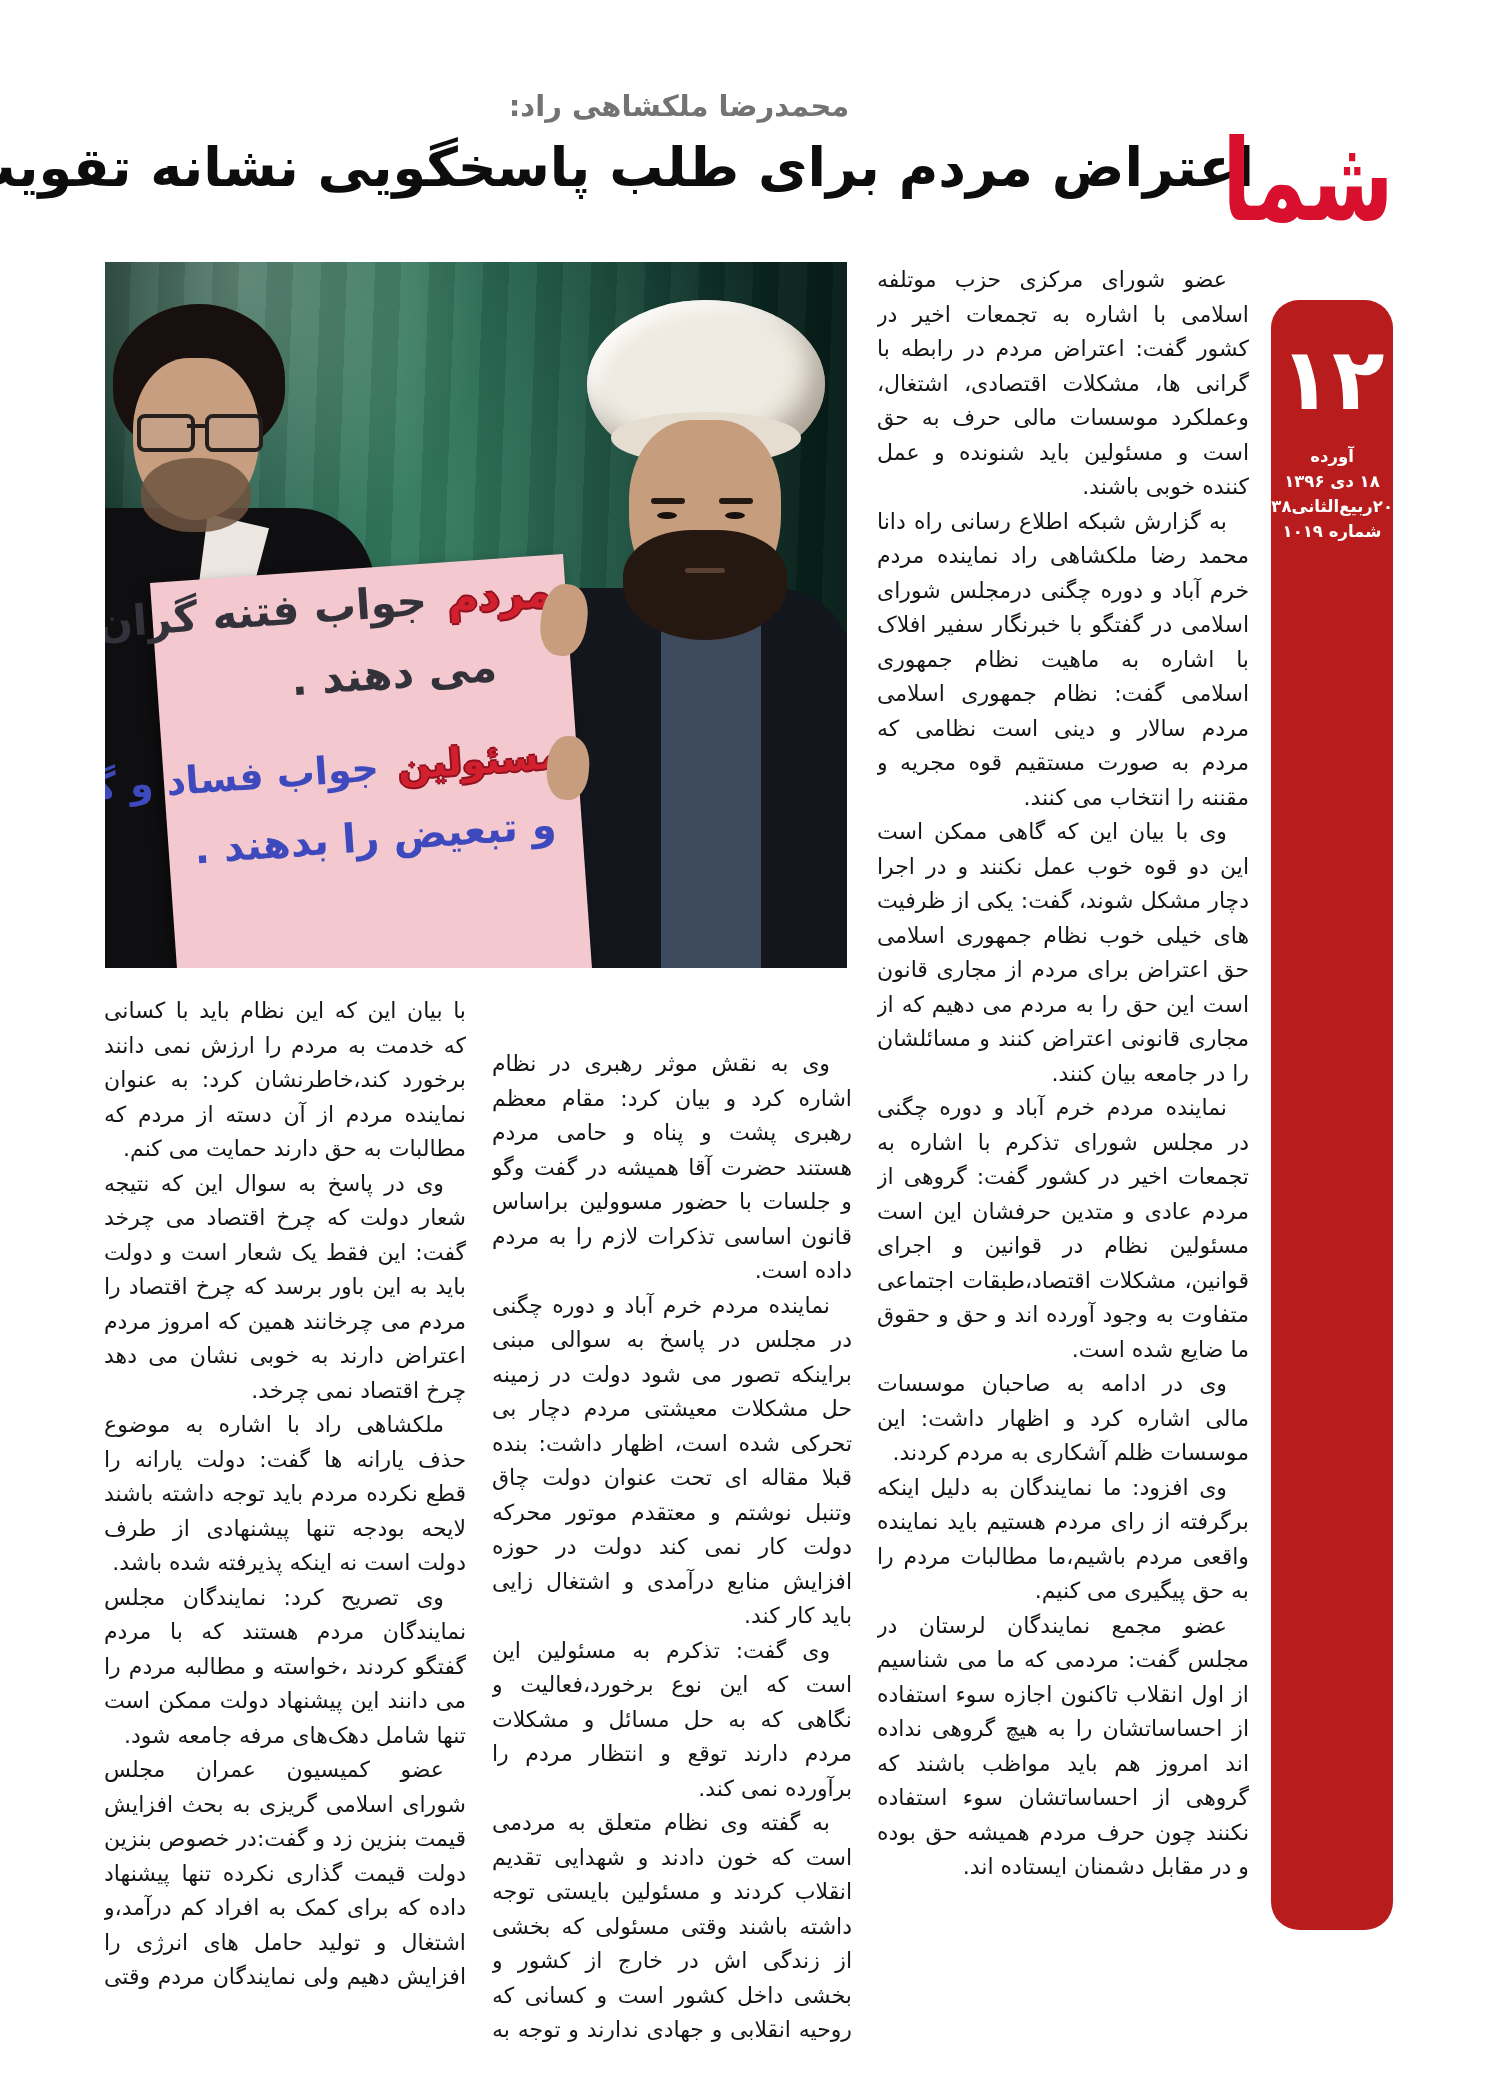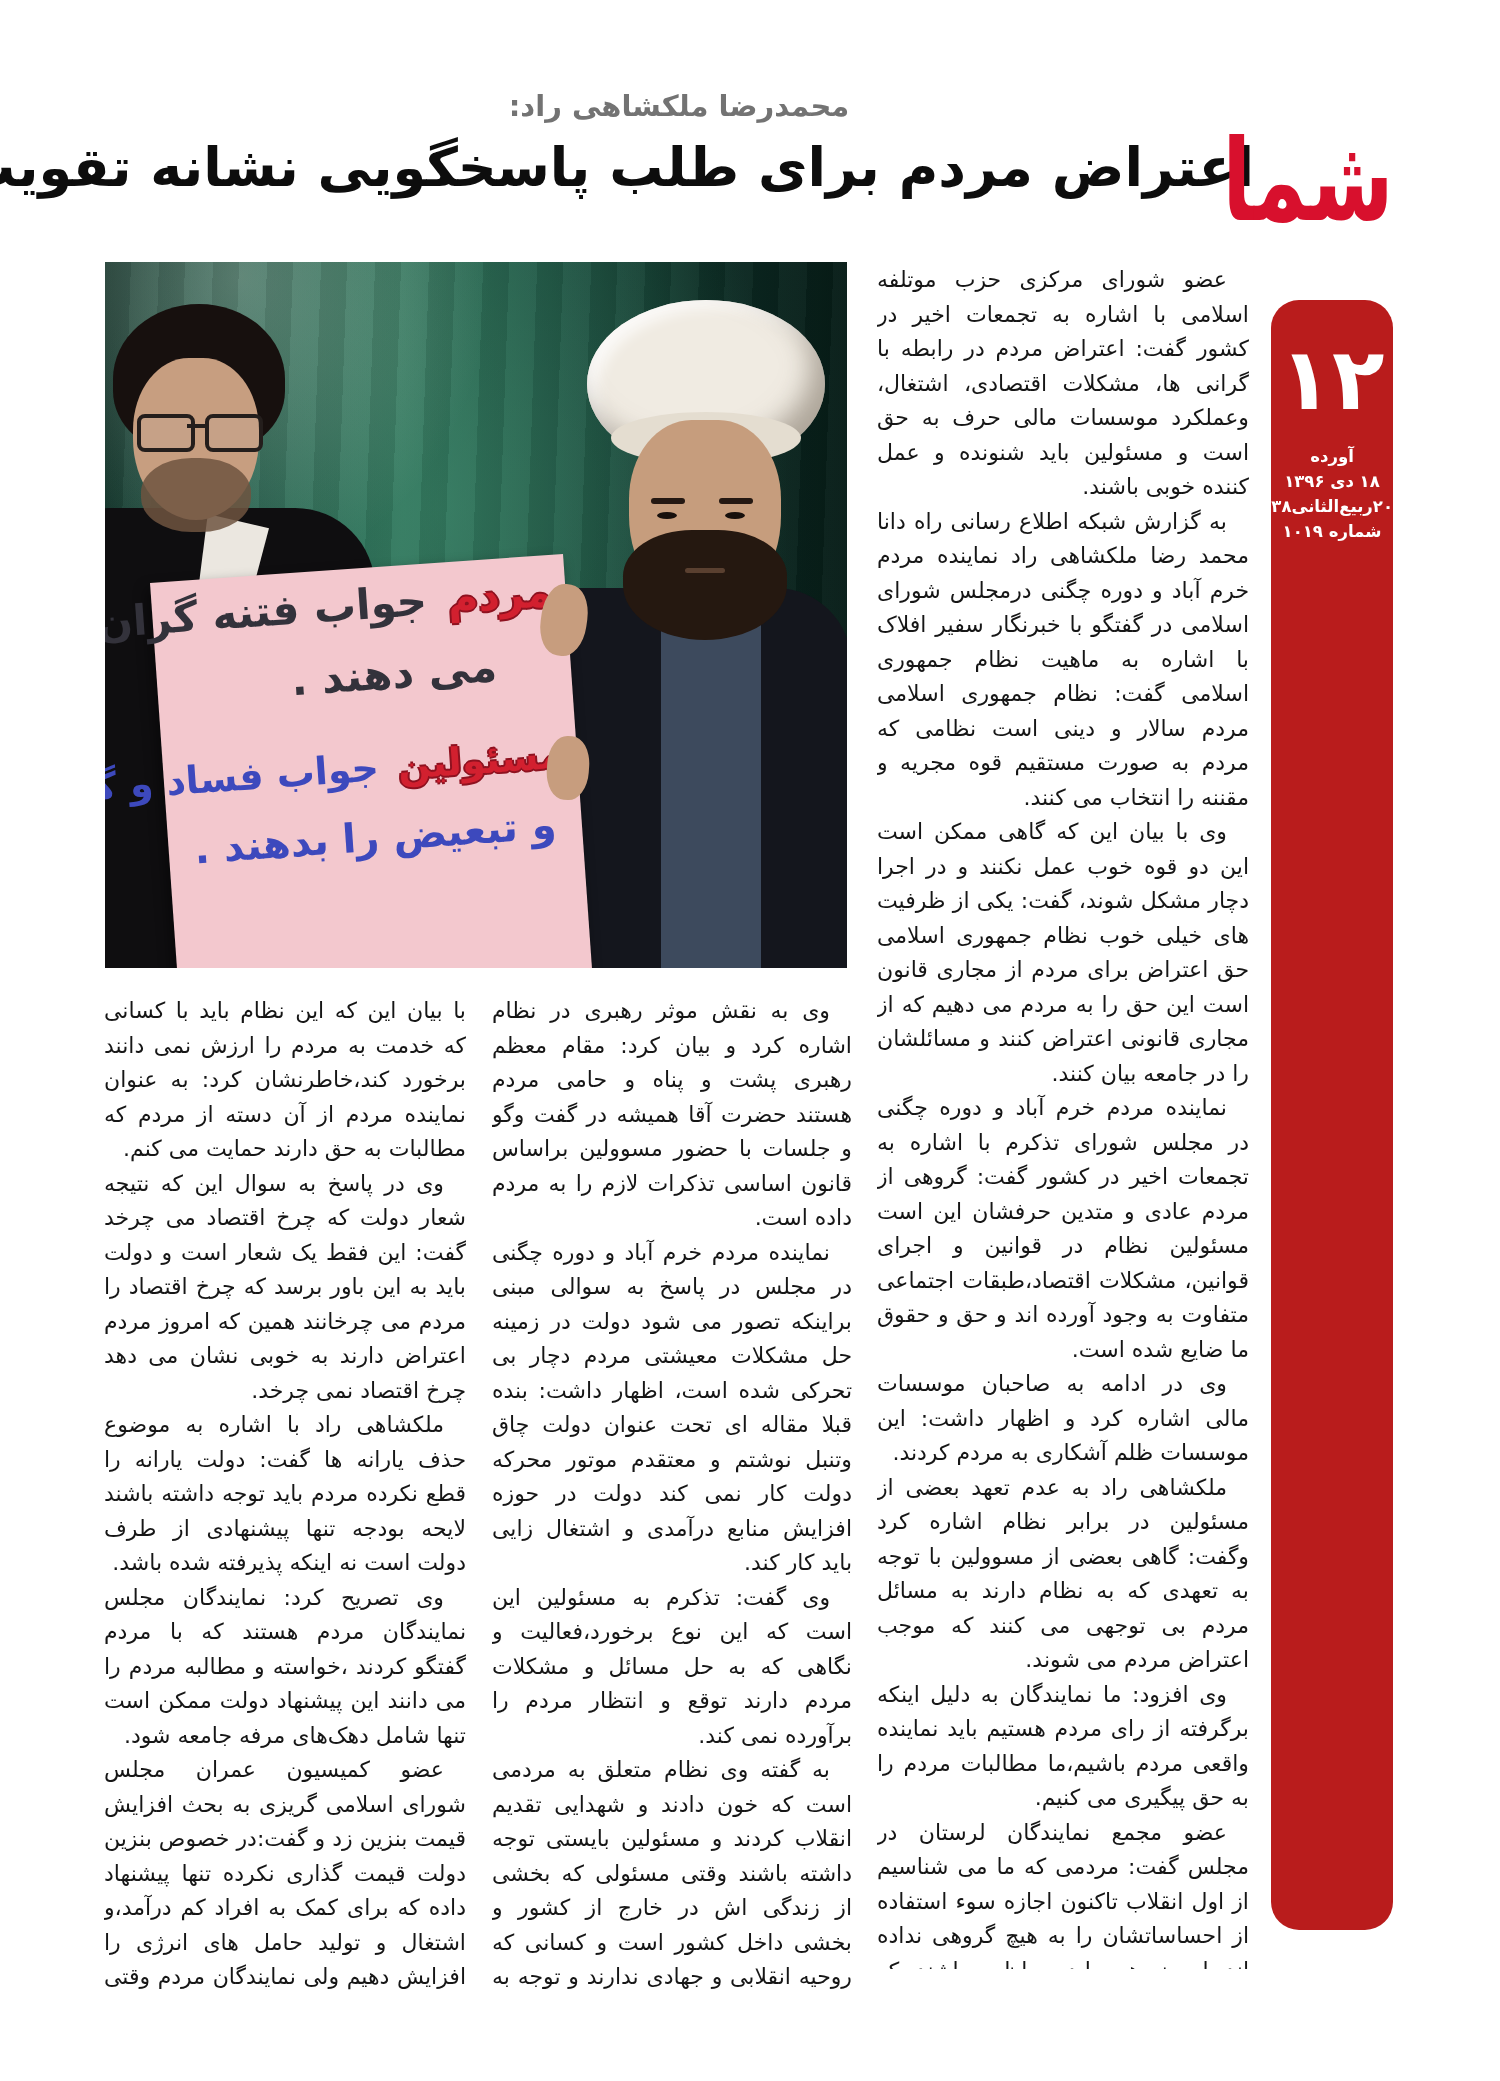--- a/index.html
+++ b/index.html
@@ -65,21 +65,21 @@
   .h1{left:436px; top:322px; width:46px; height:72px; transform:rotate(8deg);}
   .h2{left:442px; top:474px; width:42px; height:64px; transform:rotate(4deg);}
   
   .col{
     position:absolute; direction:rtl; text-align:justify; color:#161616;
     font-size:22px; line-height:34.5px; overflow:hidden;
   }
   .col .para{margin:0; text-indent:22px;}
   .col .para.cont{text-indent:0;}
   #col0{left:877px; top:263px; width:372px; height:1706px;}
-  #col1{left:492px; top:994px; width:360px; height:1000px;}
+  #col1{left:492px; top:1047px; width:360px; height:1000px;}
   #col2{left:104px; top:994px; width:362px; height:1000px;}
   
   .logo{
     position:absolute; left:1262px; top:92px; width:140px; height:190px;
     color:#d8102d; font-size:96px; font-weight:bold; text-align:center; line-height:180px;
     transform:scale(0.88,1.18); transform-origin:center;
   }
   .redbar{
     position:absolute; left:1271px; top:300px; width:122px; height:1630px;
     background:#b91c1c; border-radius:28px; color:#ffffff;
@@ -134,21 +134,20 @@
     <div class="hand h1"></div>
     <div class="hand h2"></div>
   </div>
 
   <div id="col0" class="col">
       <p class="para">عضو شورای مرکزی حزب موتلفه اسلامی با اشاره به تجمعات اخیر در کشور گفت: اعتراض مردم در رابطه با گرانی ها، مشکلات اقتصادی، اشتغال، وعملکرد موسسات مالی حرف به حق است و مسئولین باید شنونده و عمل کننده خوبی باشند.</p>
       <p class="para">به گزارش شبکه اطلاع رسانی راه دانا محمد رضا ملکشاهی راد نماینده مردم خرم آباد و دوره چگنی درمجلس شورای اسلامی در گفتگو با خبرنگار سفیر افلاک با اشاره به ماهیت نظام جمهوری اسلامی گفت: نظام جمهوری اسلامی مردم سالار و دینی است نظامی که مردم به صورت مستقیم قوه مجریه و مقننه را انتخاب می کنند.</p>
       <p class="para">وی با بیان این که گاهی ممکن است این دو قوه خوب عمل نکنند و در اجرا دچار مشکل شوند، گفت: یکی از ظرفیت های خیلی خوب نظام جمهوری اسلامی حق اعتراض برای مردم از مجاری قانون است این حق را به مردم می دهیم که از مجاری قانونی اعتراض کنند و مسائلشان را در جامعه بیان کنند.</p>
       <p class="para">نماینده مردم خرم آباد و دوره چگنی در مجلس شورای تذکرم با اشاره به تجمعات اخیر در کشور گفت: گروهی از مردم عادی و متدین حرفشان این است مسئولین نظام در قوانین و اجرای قوانین، مشکلات اقتصاد،طبقات اجتماعی متفاوت به وجود آورده اند و حق و حقوق ما ضایع شده است.</p>
       <p class="para">وی در ادامه به صاحبان موسسات مالی اشاره کرد و اظهار داشت: این موسسات ظلم آشکاری به مردم کردند.</p>
-      <p class="para">ملکشاهی راد به عدم تعهد بعضی از مسئولین در برابر نظام اشاره کرد وگفت: گاهی بعضی از مسوولین با توجه به تعهدی که به نظام دارند به مسائل مردم بی توجهی می کنند که موجب اعتراض مردم می شوند.</p>
       <p class="para">وی افزود: ما نمایندگان به دلیل اینکه برگرفته از رای مردم هستیم باید نماینده واقعی مردم باشیم،ما مطالبات مردم را به حق پیگیری می کنیم.</p>
       <p class="para">عضو مجمع نمایندگان لرستان در مجلس گفت: مردمی که ما می شناسیم از اول انقلاب تاکنون اجازه سوء استفاده از احساساتشان را به هیچ گروهی نداده اند امروز هم باید مواظب باشند که گروهی از احساساتشان سوء استفاده نکنند چون حرف مردم همیشه حق بوده و در مقابل دشمنان ایستاده اند.</p>
     </div>
   <div id="col1" class="col">
       <p class="para">وی به نقش موثر رهبری در نظام اشاره کرد و بیان کرد: مقام معظم رهبری پشت و پناه و حامی مردم هستند حضرت آقا همیشه در گفت وگو و جلسات با حضور مسوولین براساس قانون اساسی تذکرات لازم را به مردم داده است.</p>
       <p class="para">نماینده مردم خرم آباد و دوره چگنی در مجلس در پاسخ به سوالی مبنی براینکه تصور می شود دولت در زمینه حل مشکلات معیشتی مردم دچار بی تحرکی شده است، اظهار داشت: بنده قبلا مقاله ای تحت عنوان دولت چاق وتنبل نوشتم و معتقدم موتور محرکه دولت کار نمی کند دولت در حوزه افزایش منابع درآمدی و اشتغال زایی باید کار کند.</p>
       <p class="para">وی گفت: تذکرم به مسئولین این است که این نوع برخورد،فعالیت و نگاهی که به حل مسائل و مشکلات مردم دارند توقع و انتظار مردم را برآورده نمی کند.</p>
       <p class="para">به گفته وی نظام متعلق به مردمی است که خون دادند و شهدایی تقدیم انقلاب کردند و مسئولین بایستی توجه داشته باشند وقتی مسئولی که بخشی از زندگی اش در خارج از کشور و بخشی داخل کشور است و کسانی که روحیه انقلابی و جهادی ندارند و توجه به مسائل مردم ندارند این مسئول کارآمد برای نظام جمهوری اسلامی نمی شود.</p>
     </div>
   <div id="col2" class="col">

